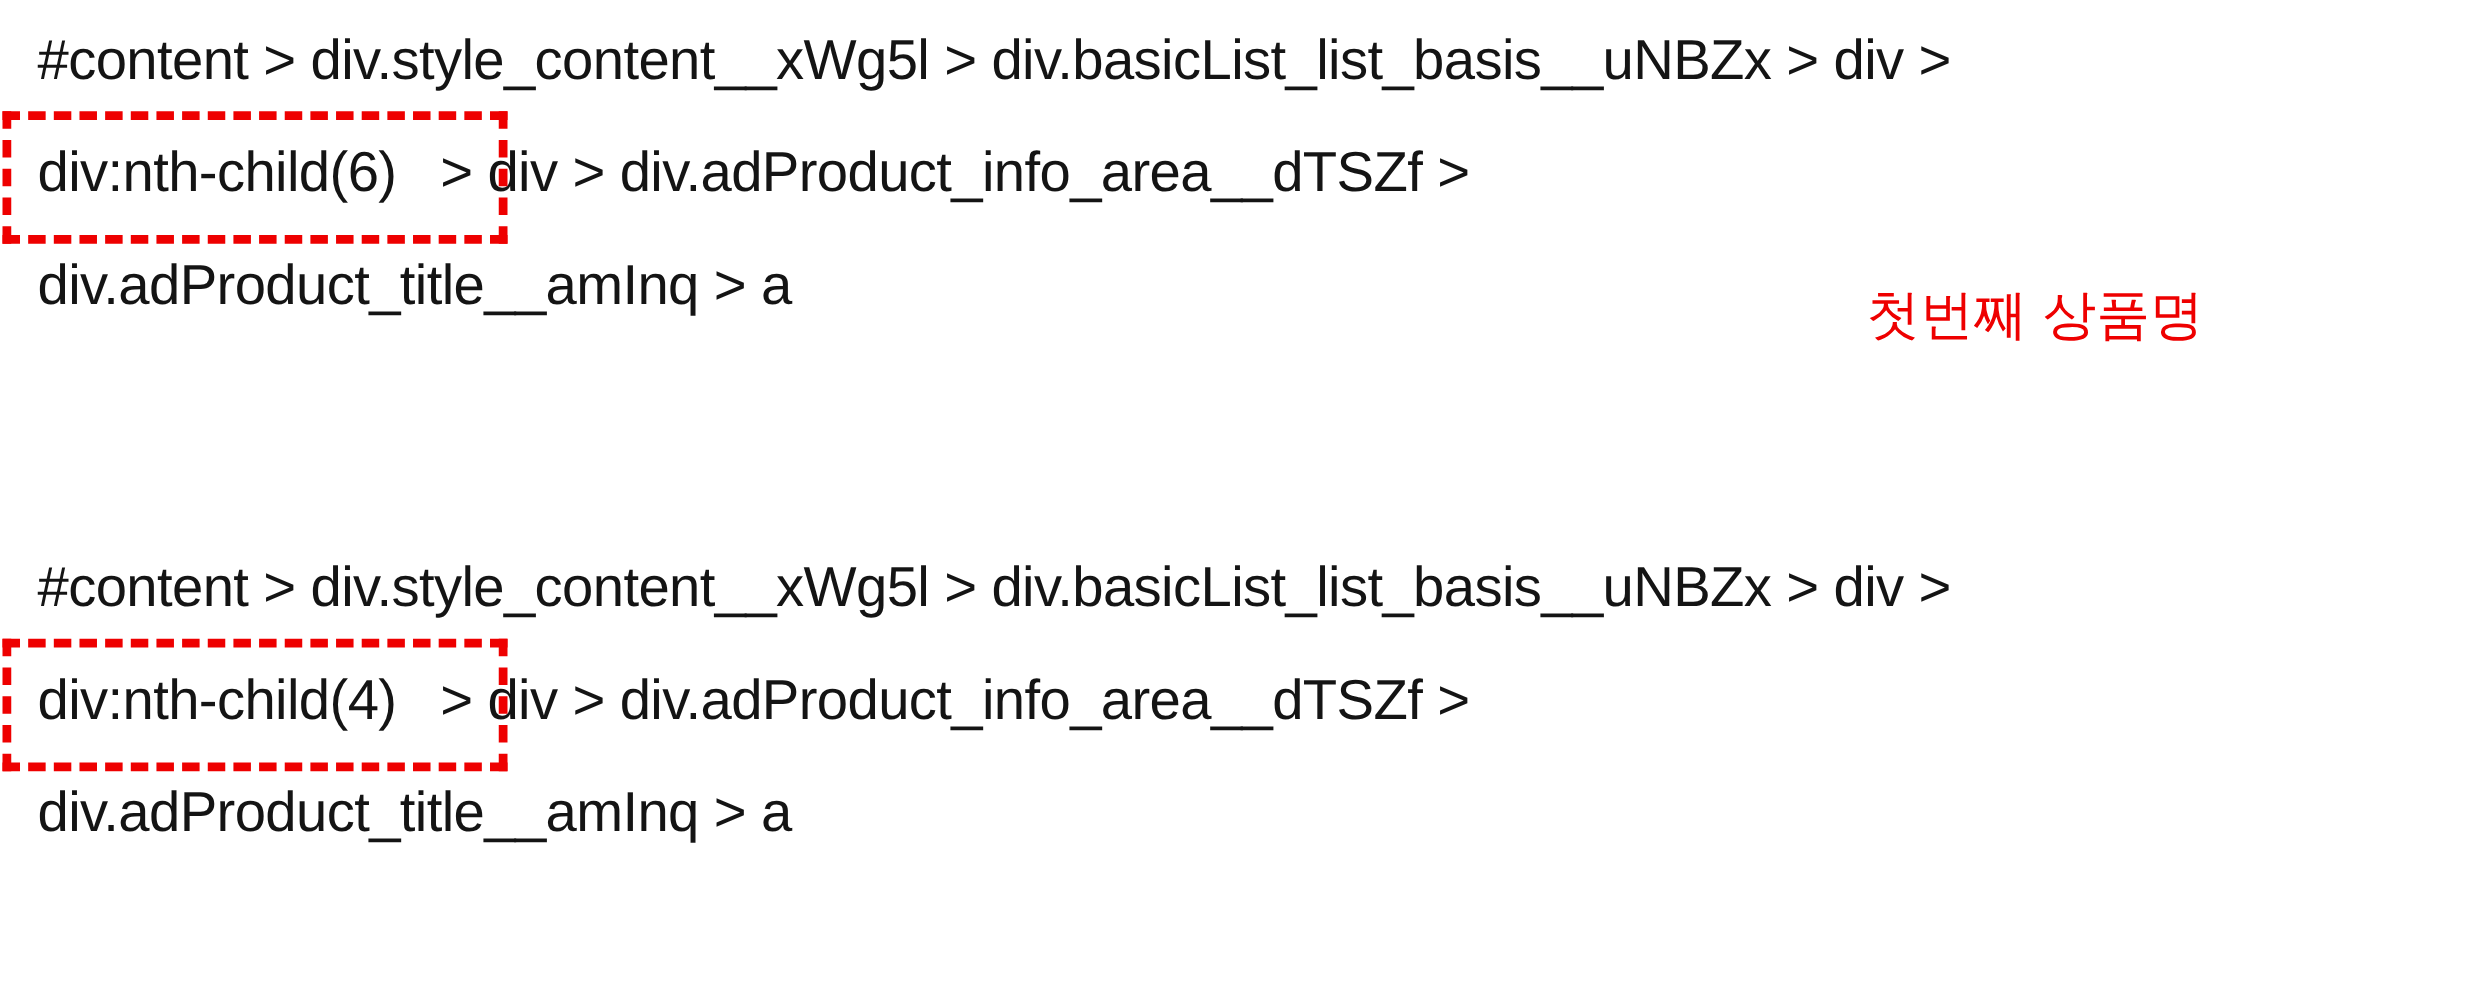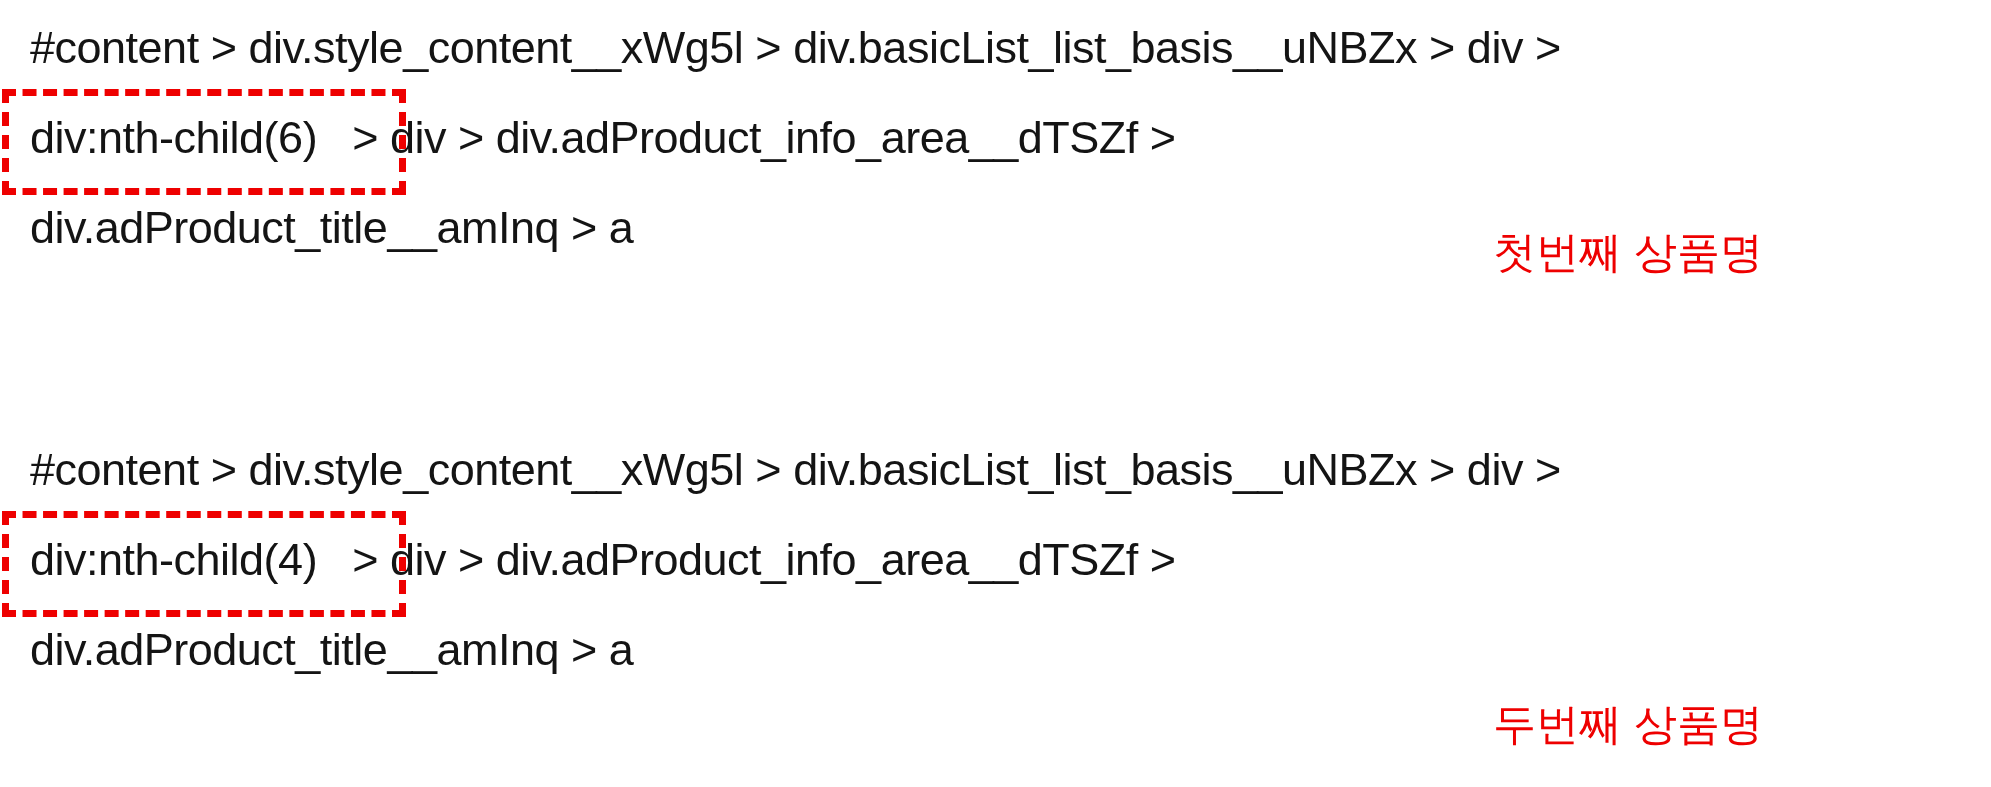--- a/index.html
+++ b/index.html
@@ -73,16 +73,15 @@
     <div class="annotation">첫번째 상품명</div>
   </section>
 
   <section class="selector-block block-2">
     <div class="line line1">#content &gt; div.style_content__xWg5l &gt; div.basicList_list_basis__uNBZx &gt; div &gt;</div>
     <div class="line line2">
       <span class="hl">div:nth-child(4)</span><span class="rest">&gt; div &gt; div.adProduct_info_area__dTSZf &gt;</span>
     </div>
     <div class="line line3">div.adProduct_title__amInq &gt; a</div>
     <div class="dash-box"></div>
-    <div class="annotation">두번째 상품명</div>
   </section>
 
 </div>
 
 </body></html>

